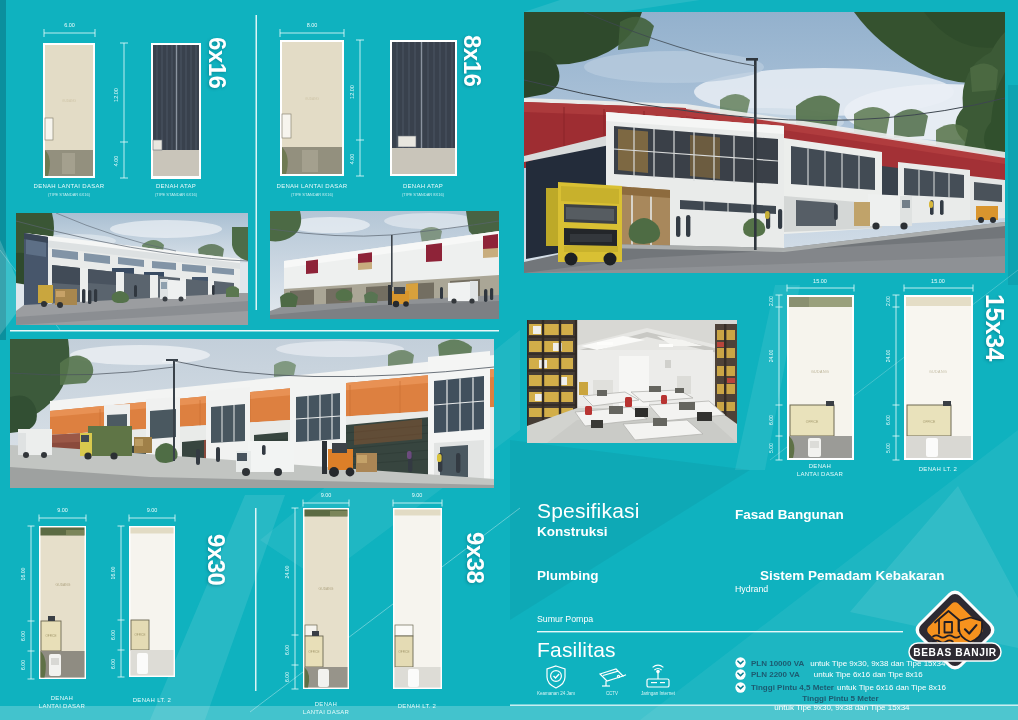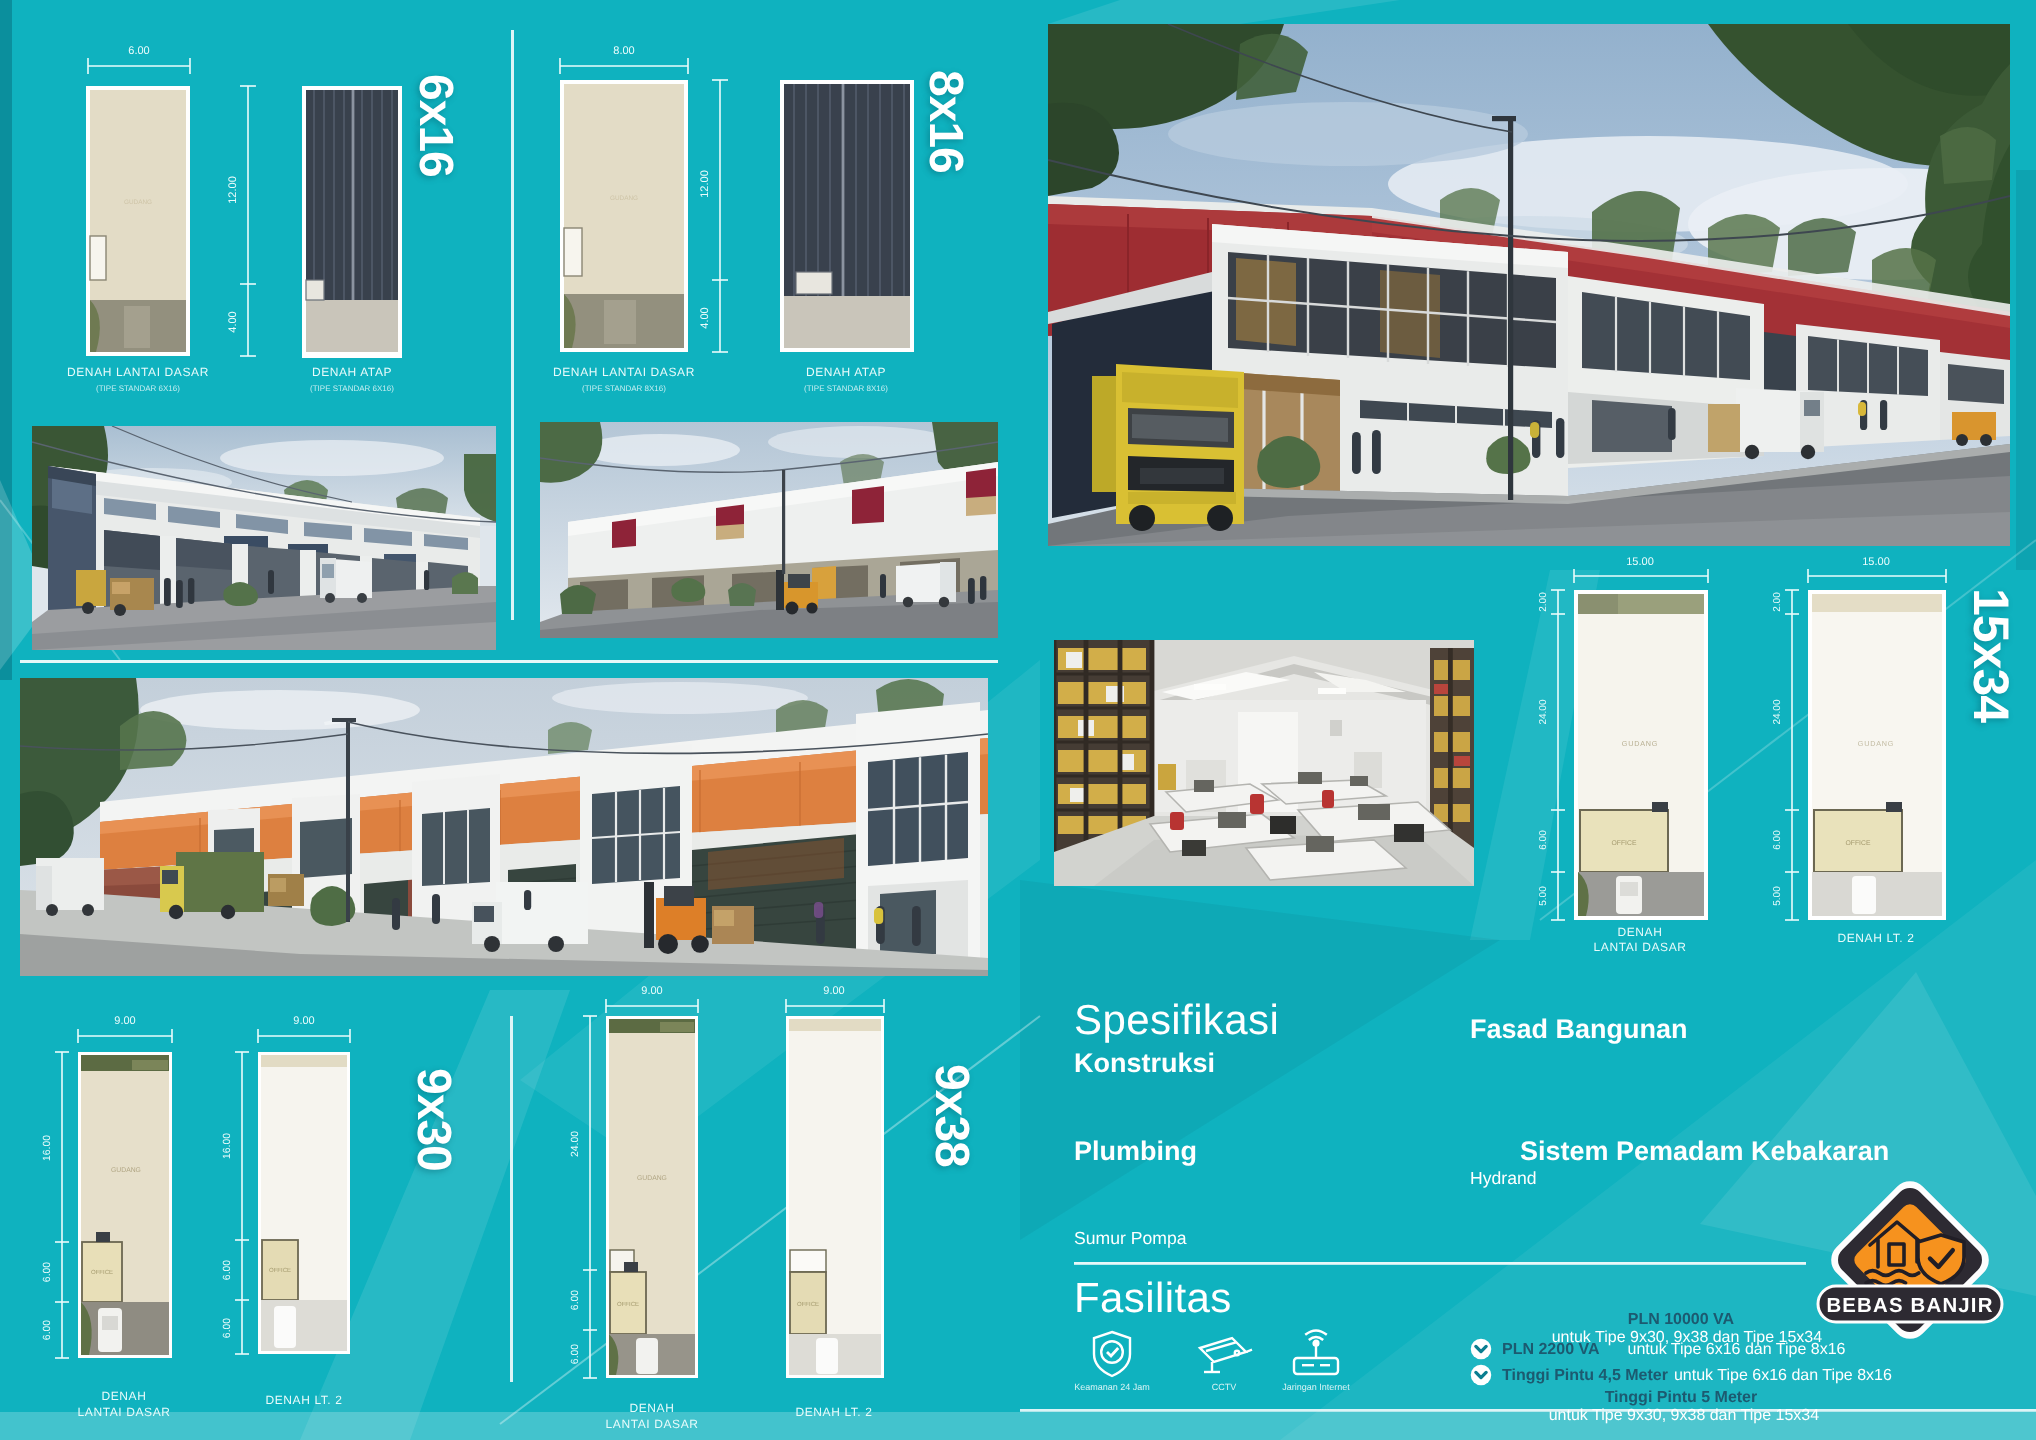--- a/index.html
+++ b/index.html
@@ -1026,21 +1026,21 @@
     <path d="M10.4,7 q3.6,-3 7.2,0"></path>
     <path d="M8.6,4.4 q5.4,-4.4 10.8,0"></path>
     <line x1="7" y1="19.6" x2="13" y2="19.6"></line>
     <line x1="16" y1="19.6" x2="21" y2="19.6"></line>
   </svg>
 
   <div class="abs" style="left:628px;top:691px;width:60px;text-align:center;color:#d9f4f5;font-size:4.5px;">Jaringan Internet</div>
 
   <div class="abs" style="left:735px;top:654.5px;font-size:8px;color:#fff;">
 
-    <div style="height:13.2px;display:flex;align-items:center;flex-direction:column;">
+    <div style="height:13.2px;display:flex;align-items:flex-end;">
       <svg width="11" height="11" viewBox="0 0 12 12" style="margin-right:5px;">
           <circle cx="6" cy="6" r="5.6" fill="#fff"></circle>
           <path d="M3.2,4.6 L6,7.4 L8.8,4.6" stroke="#0a7e90" stroke-width="1.8" fill="none" stroke-linecap="round" stroke-linejoin="round"></path>
         </svg>
       <b style="color:#1c5a70;">PLN 10000 VA</b>
         <span style="margin-left:6px;">untuk Tipe 9x30, 9x38 dan Tipe 15x34</span>
     </div>
 
     <div style="height:13.2px;display:flex;align-items:center;">
       <svg width="11" height="11" viewBox="0 0 12 12" style="margin-right:5px;">

